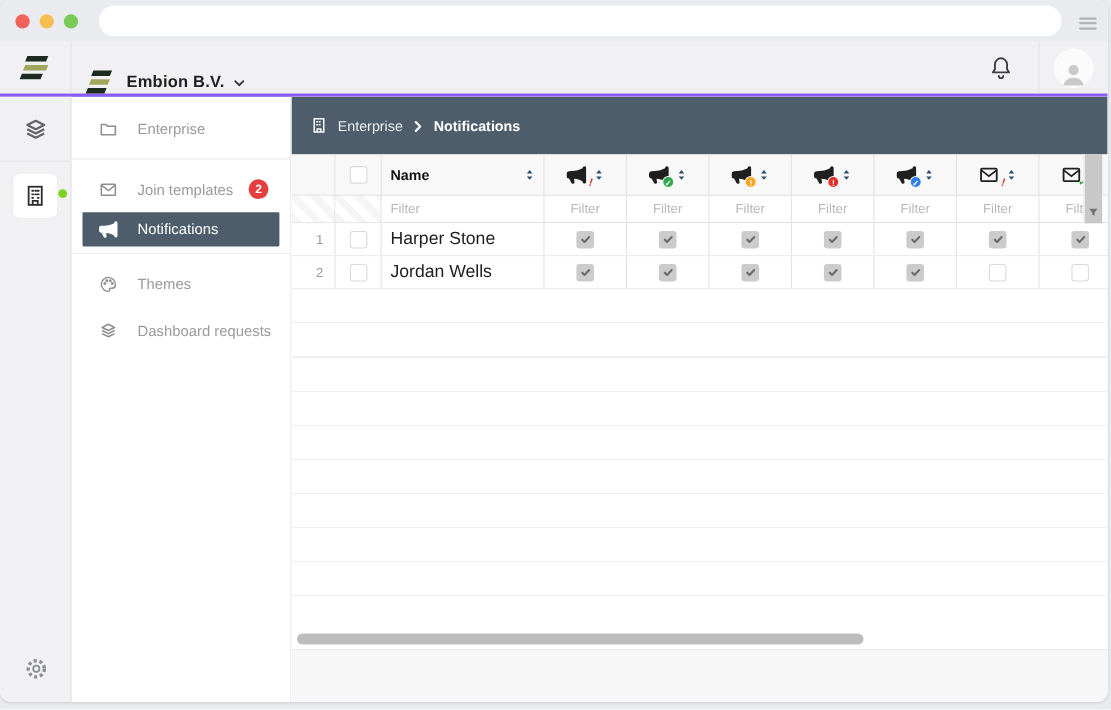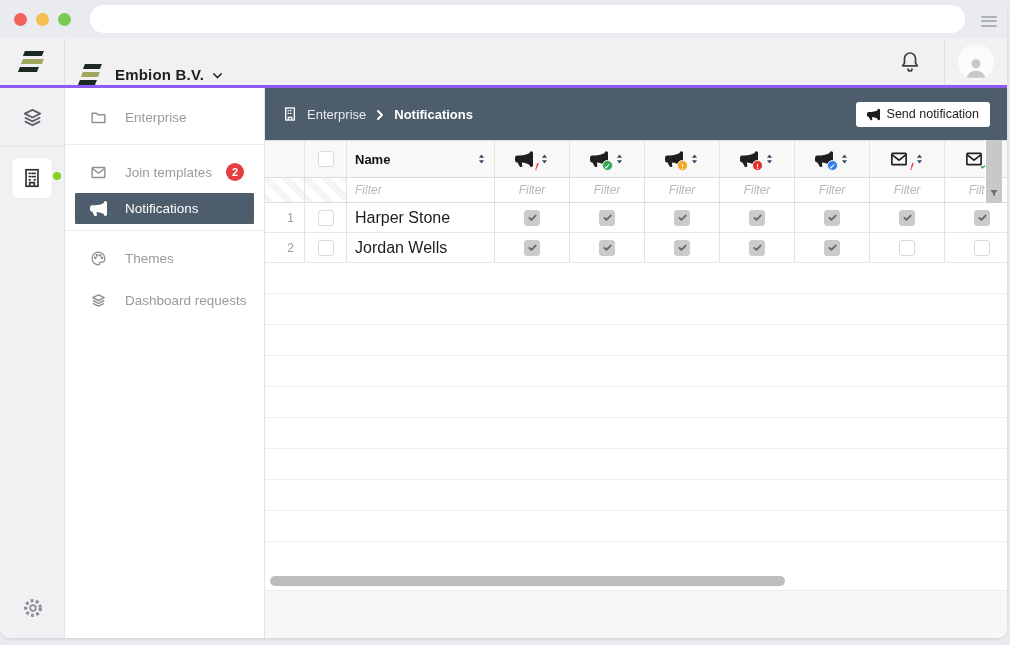--- a/index.html
+++ b/index.html
@@ -118,21 +118,21 @@
   .icon-badge { position:absolute; right:-5px; bottom:-3px; width:11px; height:11px;
     border-radius:50%; color:#fff; font-size:7.5px; font-weight:700; line-height:11px;
     text-align:center; border:1.5px solid #f8f8f8; }
   .icon-marks { position:absolute; right:-5px; bottom:-4px; font-size:10px; font-weight:900;
     transform:rotate(18deg); line-height:10px; }
   .icon-head .sort-icon{ margin-left:0; }
 
   .g-filter { height:25px; background:#fff; border-bottom:1px solid #dcdcdc; }
   .hatch { background:repeating-linear-gradient(45deg,#f5f5f5 0 7px,#ffffff 7px 14px); }
   .filter-input { width:100%; height:100%; border:none; outline:none; background:transparent;
-    font-size:12px; color:#4d7c0f; font-family:inherit; text-align:center;font-style:italic; }
+    font-size:12px; color:#4d7c0f; font-family:inherit; text-align:center; }
   .filter-input.left { text-align:left; padding:0 8px; }
   .filter-input::placeholder { color:#b8b8b8; }
 
   .g-data { height:30px; border-bottom:1px solid #e8e8e8; background:#fff; }
   .rownum { justify-content:flex-end; padding-right:10px; font-size:12px; color:#9a9a9a; }
   .namecell { padding:0 8px; font-size:16px; color:#1d1d1d; }
   .cb-center { justify-content:center; }
   .checkbox { width:16px; height:16px; border-radius:3px; border:1.5px solid #dadada;
     background:#fff; cursor:pointer; }
   .checkbox.checked { background:#cbcbcb; border-color:#cbcbcb; color:#6b6b6b;
@@ -307,28 +307,20 @@
                 <path d="M9 7h1M12.5 7h1M9 11h1M12.5 11h1" stroke-linecap="round"></path>
               </svg>
           </span>
           <span class="crumb-root">Enterprise</span>
           <span class="crumb-chev">
             <svg viewBox="0 0 8 12" fill="none" stroke="currentColor" stroke-width="2" stroke-linecap="round" stroke-linejoin="round">
                 <path d="M2 2l4 4-4 4"></path>
               </svg>
           </span>
           <span class="crumb-current">Notifications</span>
-          <button class="send-btn">
-            <span style="display:inline-flex;width:13px;height:13px;">
-              <svg viewBox="0 0 16 16" fill="currentColor">
-                  <path d="M13 2.5a1.5 1.5 0 0 1 3 0v11a1.5 1.5 0 0 1-3 0v-.214c-2.162-1.241-4.49-1.843-6.912-2.083l.405 2.712A1 1 0 0 1 5.51 15.1h-.548a1 1 0 0 1-.916-.599l-1.85-3.49-.202-.003A2.014 2.014 0 0 1 0 9V7a2.02 2.02 0 0 1 1.992-2.013 75 75 0 0 0 2.483-.075c3.043-.154 6.148-.849 8.525-2.199z"></path>
-                </svg>
-            </span>
-            <span>Send notification</span>
-          </button>
         </div>
 
         <div class="grid">
           <div class="g-row g-header" id="grid-header">
             <div class="cell w-num"></div>
             <div class="cell w-check cb-center">
               <div class="checkbox"></div>
             </div>
             <div class="cell w-name name-cell">
               <span class="name-label">Name</span>

